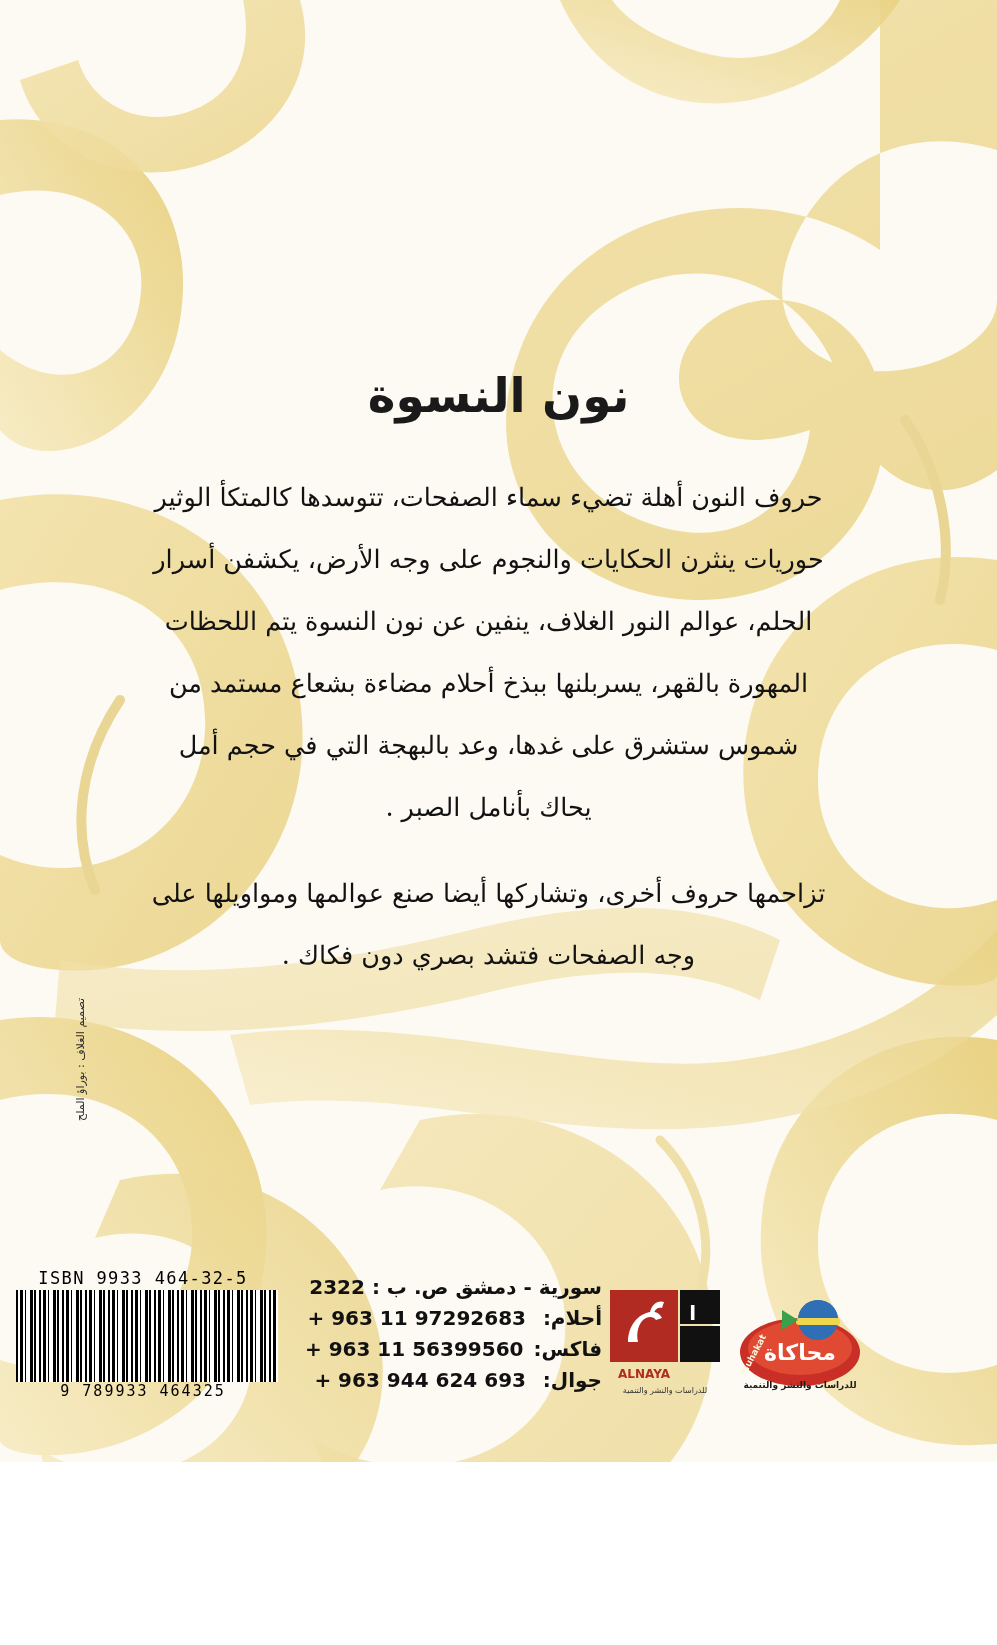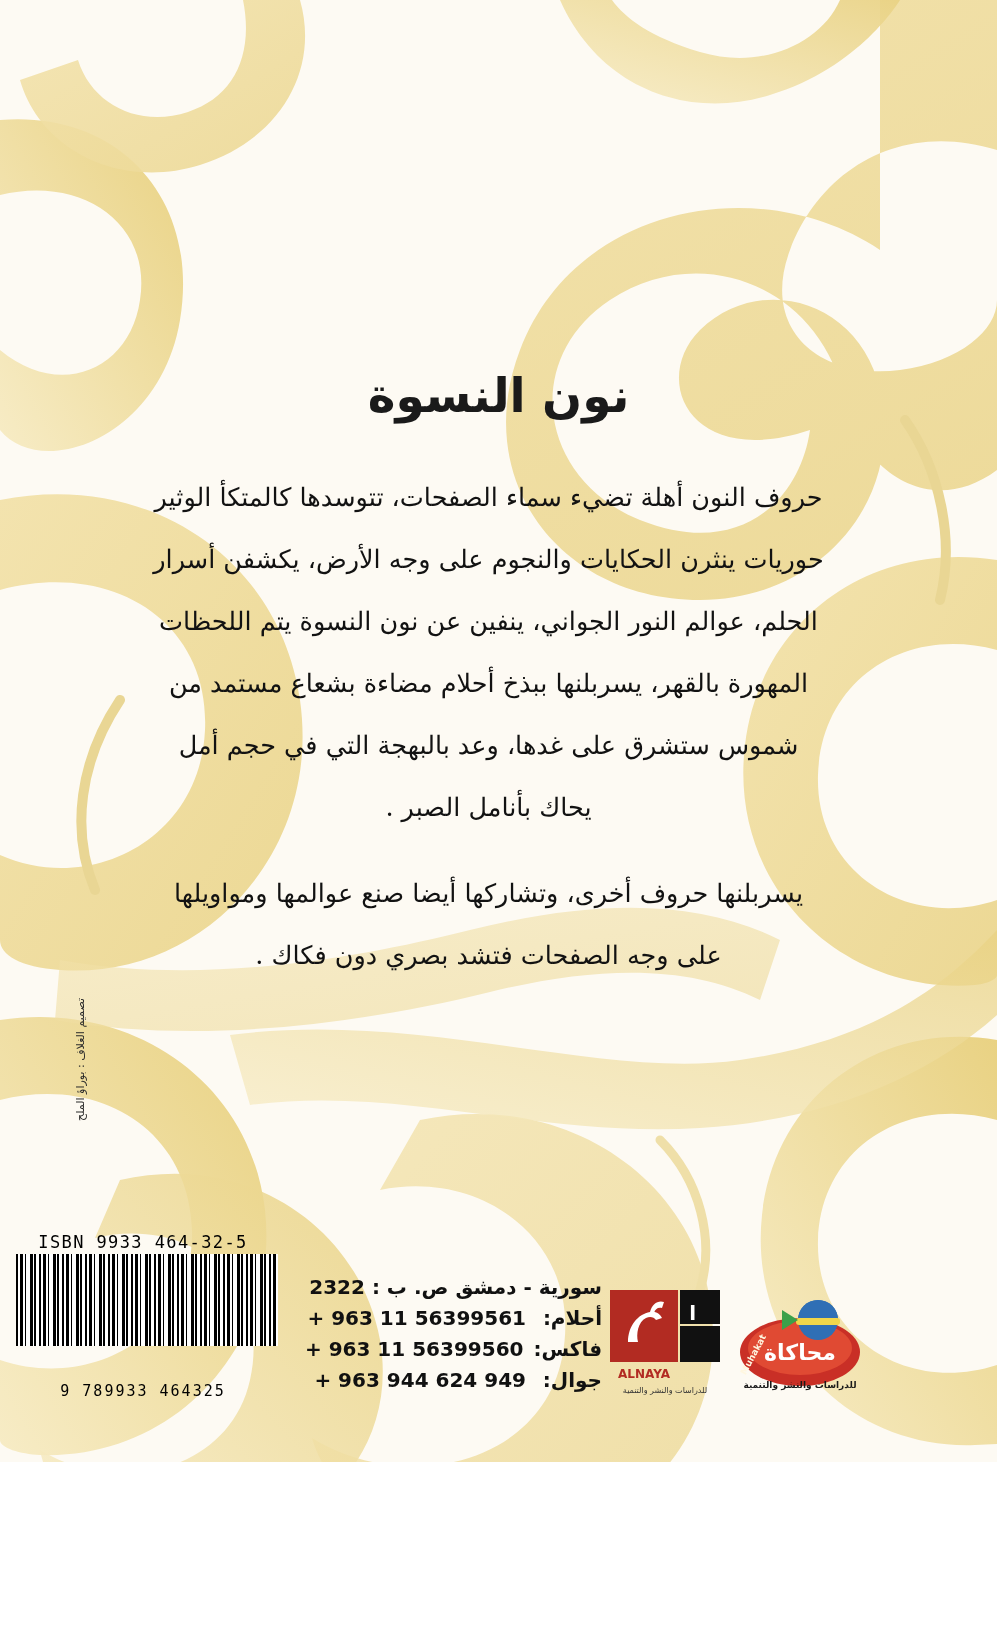--- a/index.html
+++ b/index.html
@@ -142,21 +142,20 @@
         #000 18px, #000 20px, #fff 20px, #fff 23px);
   }
   .isbn-digits {
     font-family: "DejaVu Sans Mono", monospace;
     font-size: 15px;
     letter-spacing: 2px;
     color: #000;
     direction: ltr;
     text-align: center;
     white-space: nowrap;
-    margin-top: 36px;
   }
 
   
   .logo {
     position: absolute;
     bottom: 6px;
   }
   .logo-alnaya { right: 277px; width: 110px; height: 108px; }
 
   .logo-muhakat-box {
@@ -221,42 +220,42 @@
     <path d="M905,420 C940,470 955,540 940,600" stroke="#e9d694" stroke-width="10" fill="none" stroke-linecap="round"></path>
     <path d="M120,700 C80,760 70,830 95,890" stroke="#e9d694" stroke-width="10" fill="none" stroke-linecap="round"></path>
     <path d="M660,1140 C700,1180 715,1240 700,1290" stroke="#efdfa8" stroke-width="9" fill="none" stroke-linecap="round"></path>
   </svg>
 
   <div class="content">
 
     <div class="book-title">نون النسوة</div>
 
     <div class="blurb">
-      <p>حروف النون أهلة تضيء سماء الصفحات، تتوسدها كالمتكأ الوثير حوريات ينثرن الحكايات والنجوم على وجه الأرض، يكشفن أسرار الحلم، عوالم النور الجواني، ينفين عن نون النسوة يتم اللحظات المهورة بالقهر، يسربلنها ببذخ أحلام مضاءة بشعاع مستمد من شموس ستشرق على غدها، وعد بالبهجة التي في حجم أمل يحاك بأنامل الصبر .</p>
+      <p>حروف النون أهلة تضيء سماء الصفحات، تتوسدها كالمتكأ الوثير حوريات ينثرن الحكايات والنجوم على وجه الأرض، يكشفن أسرار الحلم، عوالم النور الغلاف، ينفين عن نون النسوة يتم اللحظات المهورة بالقهر، يسربلنها ببذخ أحلام مضاءة بشعاع مستمد من شموس ستشرق على غدها، وعد بالبهجة التي في حجم أمل يحاك بأنامل الصبر .</p>
       <div class="para-gap"></div>
-      <p>يسربلنها حروف أخرى، وتشاركها أيضا صنع عوالمها ومواويلها على وجه الصفحات فتشد بصري دون فكاك .</p>
+      <p>تزاحمها حروف أخرى، وتشاركها أيضا صنع عوالمها ومواويلها على وجه الصفحات فتشد بصري دون فكاك .</p>
     </div>
 
     <div class="side-credit">تصميم الغلاف : بوراؤ الملح</div>
 
     <div class="footer">
 
       <div class="contact">
         <div class="addr">سورية - دمشق ص. ب : 2322</div>
         <div class="row">
           <span class="lbl">أحلام:</span>
-          <span class="val">+ 963 11 56399561</span>
+          <span class="val">+ 963 11 97292683</span>
         </div>
         <div class="row">
           <span class="lbl">فاكس:</span>
           <span class="val">+ 963 11 56399560</span>
         </div>
         <div class="row">
           <span class="lbl">جوال:</span>
-          <span class="val">+ 963 944 624 949</span>
+          <span class="val">+ 963 944 624 693</span>
         </div>
       </div>
 
       <div class="logo logo-alnaya">
         <svg viewBox="0 0 110 108" width="110" height="108" aria-hidden="true">
           <rect x="0" y="0" width="68" height="72" fill="#b22b22"></rect>
           <rect x="70" y="0" width="40" height="34" fill="#111"></rect>
           <rect x="70" y="36" width="40" height="36" fill="#111"></rect>
           <text x="86" y="30" font-family="DejaVu Sans, sans-serif" font-size="20" fill="#fff" font-weight="bold">ا</text>
           <path d="M18,52 C18,36 28,24 40,22 C46,21 50,24 52,28 L46,30 C44,27 40,26 36,28

